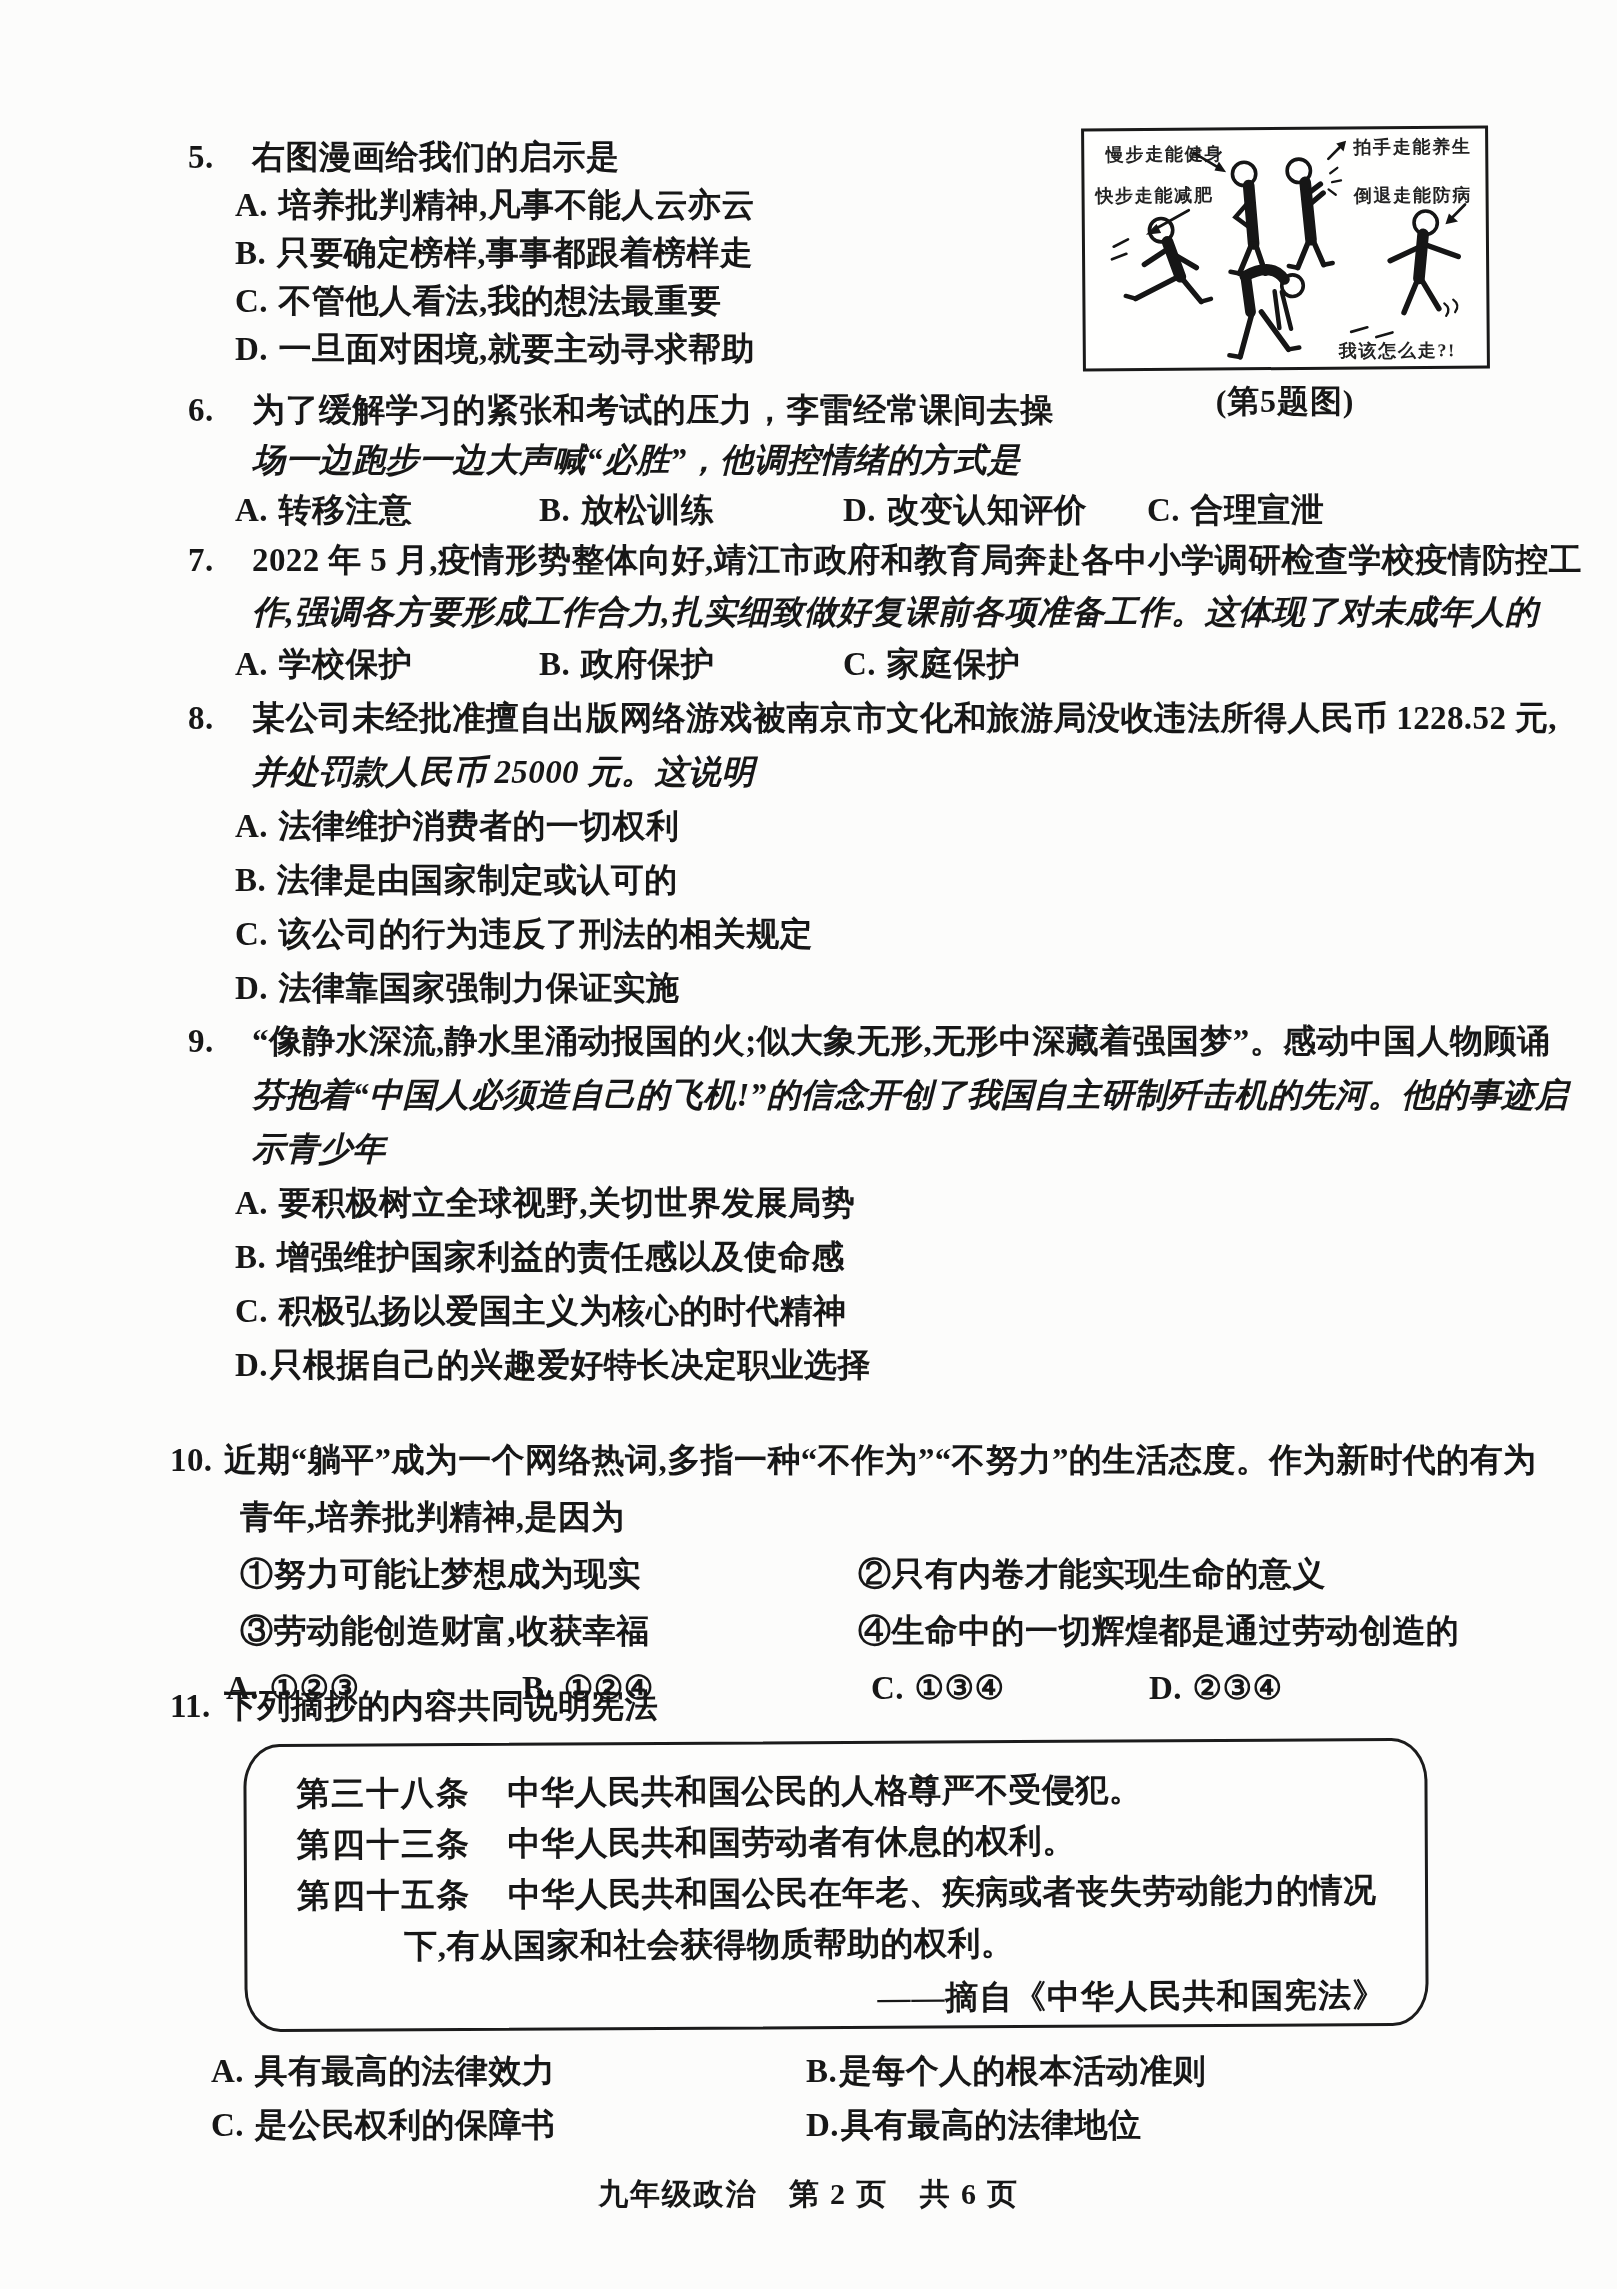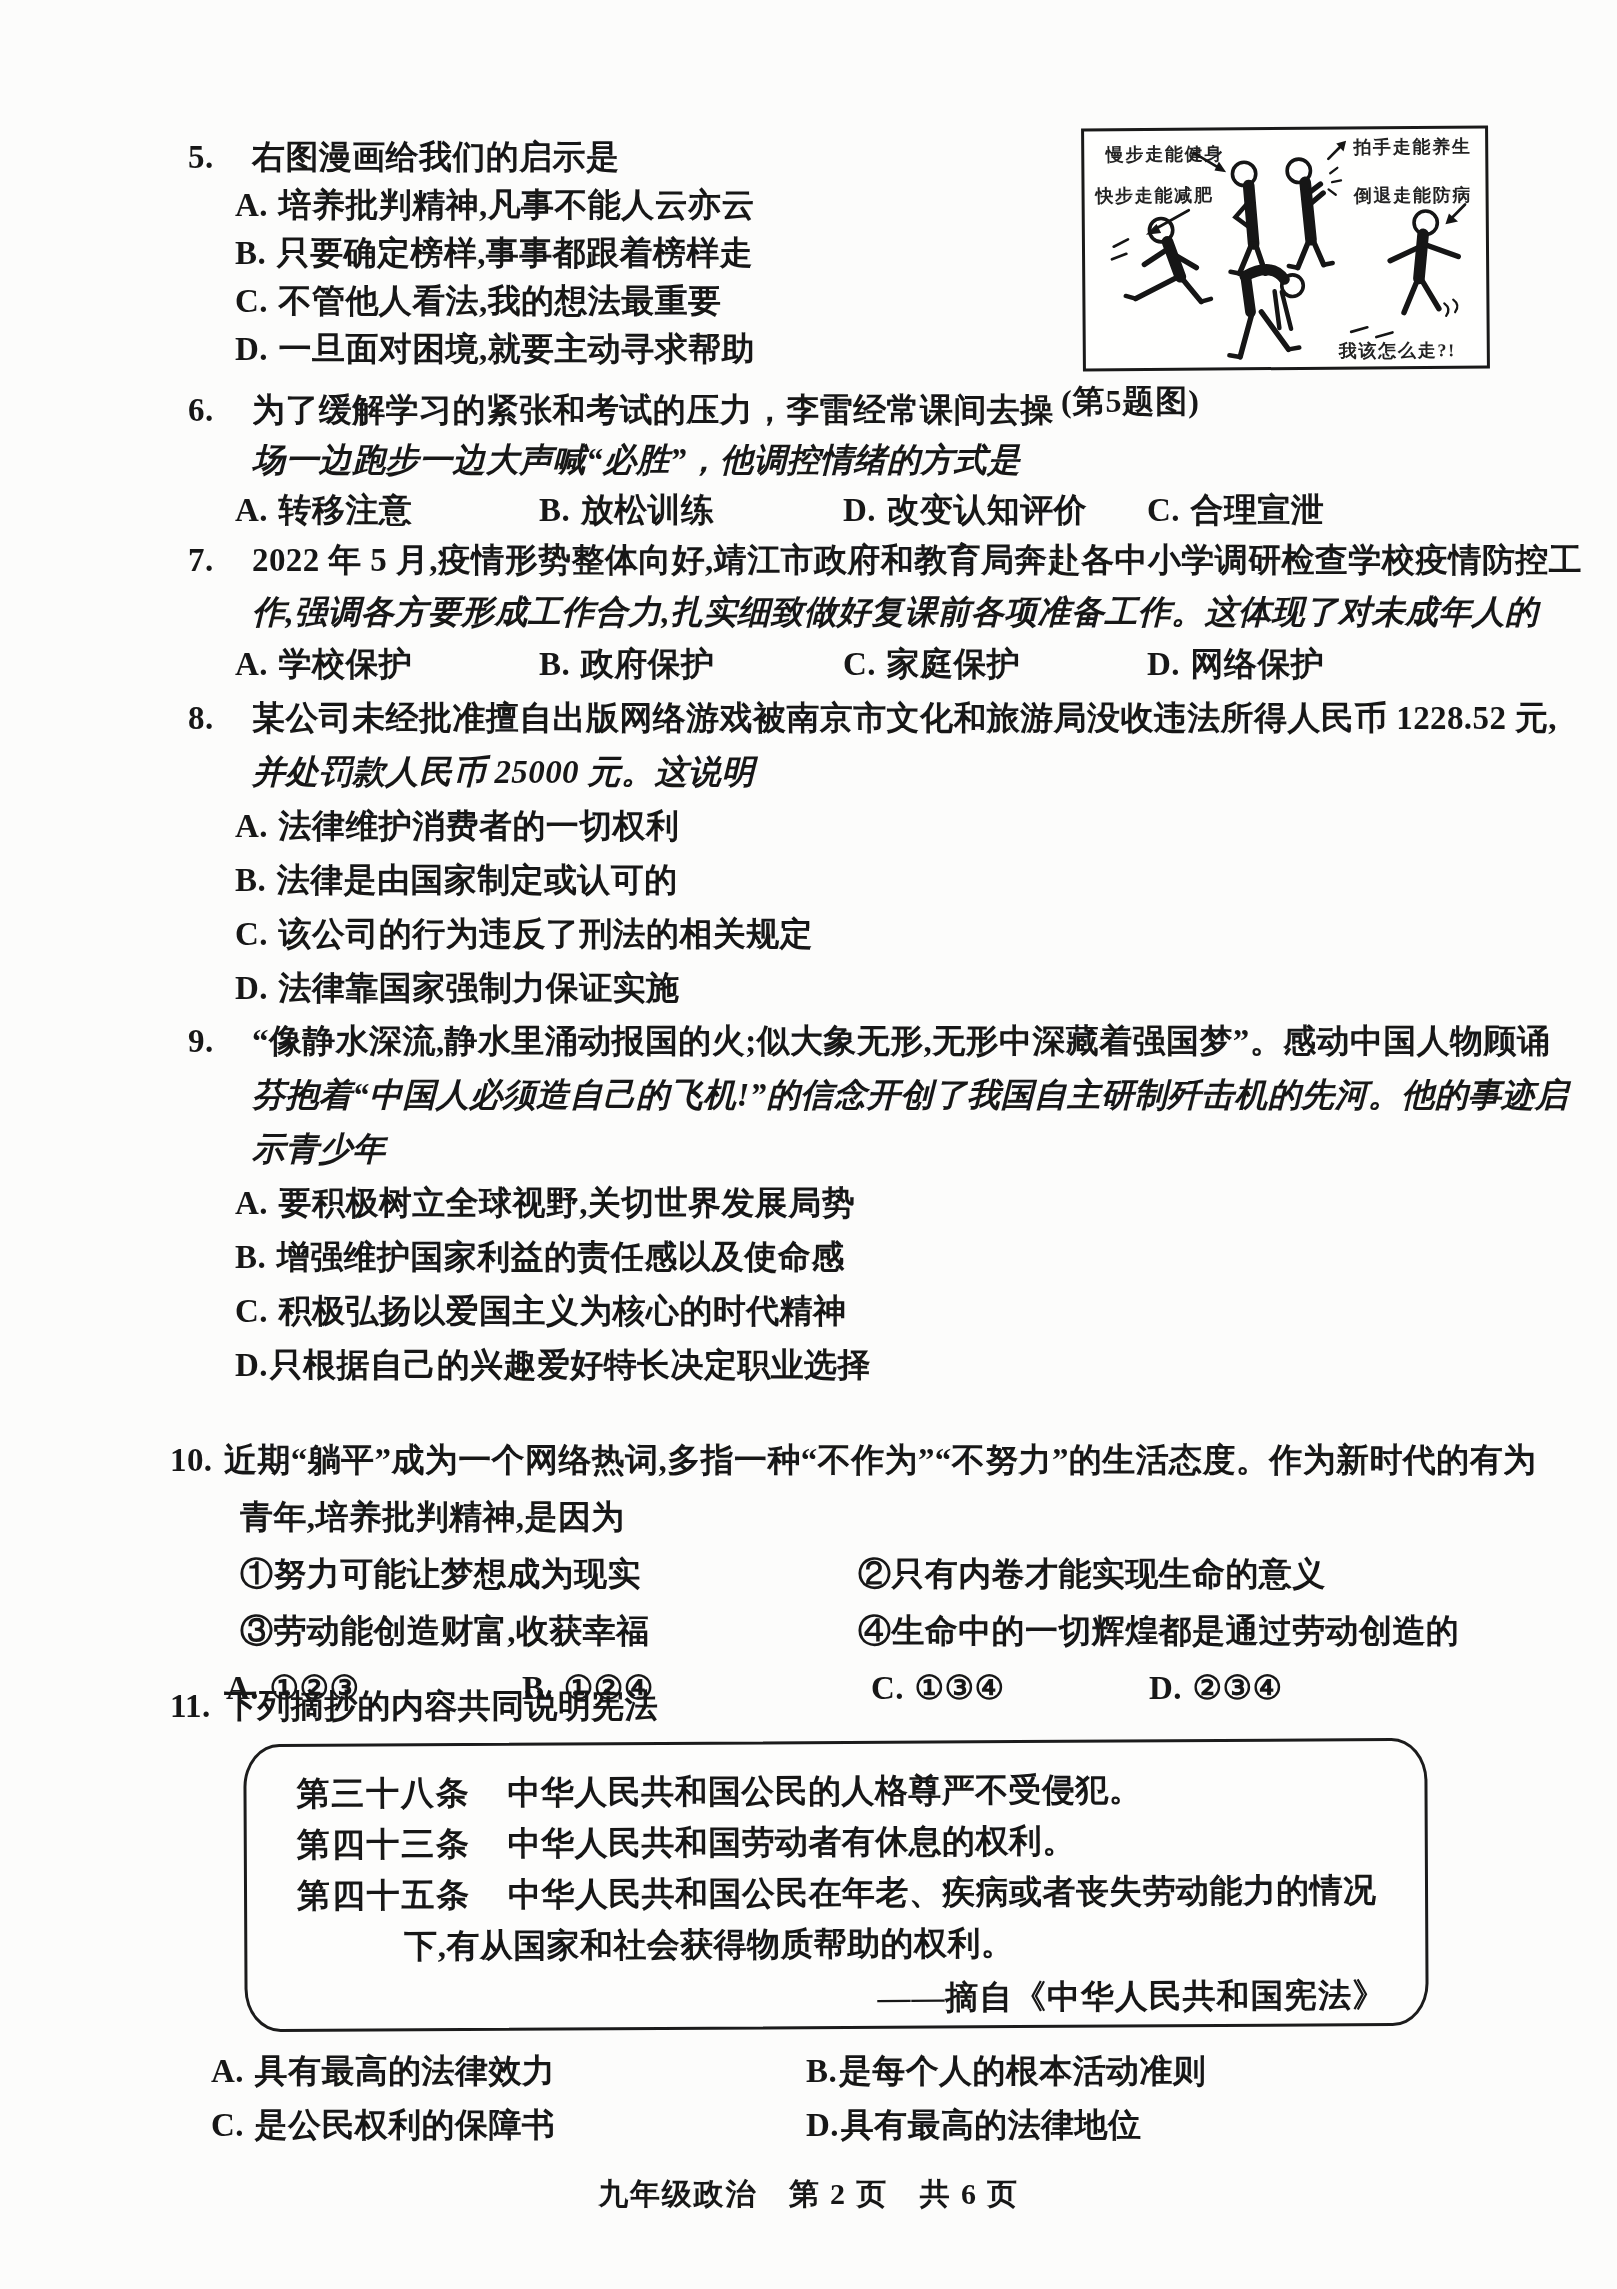--- a/index.html
+++ b/index.html
@@ -29,21 +29,21 @@
   .q10row .cB{width:349px;}
   .q10row .cC{width:278px;}
   .q11col{width:595px;}
   
   .cartoon{
     position:absolute;left:1082px;top:127px;width:407px;height:243px;
     border:3.6px solid #1a1a1a;background:#fffffe;box-sizing:border-box;
     transform:rotate(-0.45deg);
   }
   .cartoon svg{display:block;width:100%;height:100%;}
-  .caption{position:absolute;left:1061px;top:380px;width:448px;
+  .caption{position:absolute;left:1061px;top:380px;width:448px;text-align:center;
     font-size:32px;letter-spacing:0.9px;}
   
   .extract{
     position:absolute;left:244px;top:1741px;width:1184px;height:288px;
     border:3.6px solid #1c1c1c;border-radius:36px/43px;box-sizing:border-box;
     padding:21.5px 36px 0 50px;transform:rotate(-0.3deg);background:#fdfdfc;
   }
   .art{display:flex;font-size:33px;line-height:51px;white-space:nowrap;letter-spacing:0.4px;}
   .artno{width:211px;flex:0 0 auto;letter-spacing:1.8px;}
   .cont2{padding-left:107px;font-size:33px;line-height:51px;white-space:nowrap;letter-spacing:0.4px;}
@@ -163,21 +163,20 @@
     </div>
   </div>
 
   <div class="sec lh58" style="top:534px">
     <div class="line"><span class="qnum">7.</span><span>2022 年 5 月,疫情形势整体向好,靖江市政府和教育局奔赴各中小学调研检查学校疫情防控工</span></div>
     <div class="line cont">作,强调各方要形成工作合力,扎实细致做好复课前各项准备工作。这体现了对未成年人的</div>
     <div class="line optrow">
       <span class="c"><span class="olab">A.</span><span>学校保护</span></span>
       <span class="c"><span class="olab">B.</span><span>政府保护</span></span>
       <span class="c"><span class="olab">C.</span><span>家庭保护</span></span>
-      <span class="c"><span class="olab">D.</span><span>网络保护</span></span>
     </div>
   </div>
 
   <div class="sec lh60" style="top:691px">
     <div class="line"><span class="qnum">8.</span><span>某公司未经批准擅自出版网络游戏被南京市文化和旅游局没收违法所得人民币 1228.52 元,</span></div>
     <div class="line cont">并处罚款人民币 25000 元。这说明</div>
     <div class="line opt-block"><span class="olab">A.</span><span>法律维护消费者的一切权利</span></div>
     <div class="line opt-block"><span class="olab">B.</span><span>法律是由国家制定或认可的</span></div>
     <div class="line opt-block"><span class="olab">C.</span><span>该公司的行为违反了刑法的相关规定</span></div>
     <div class="line opt-block"><span class="olab">D.</span><span>法律靠国家强制力保证实施</span></div>

